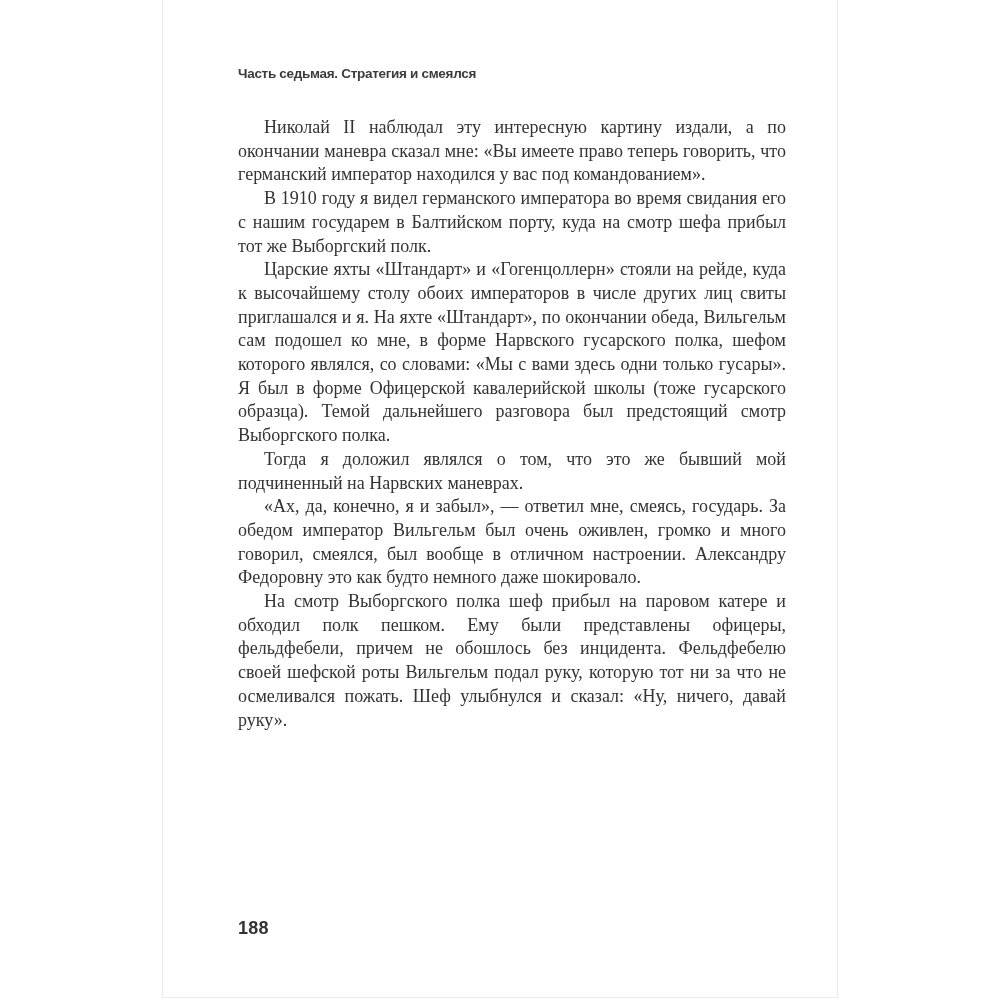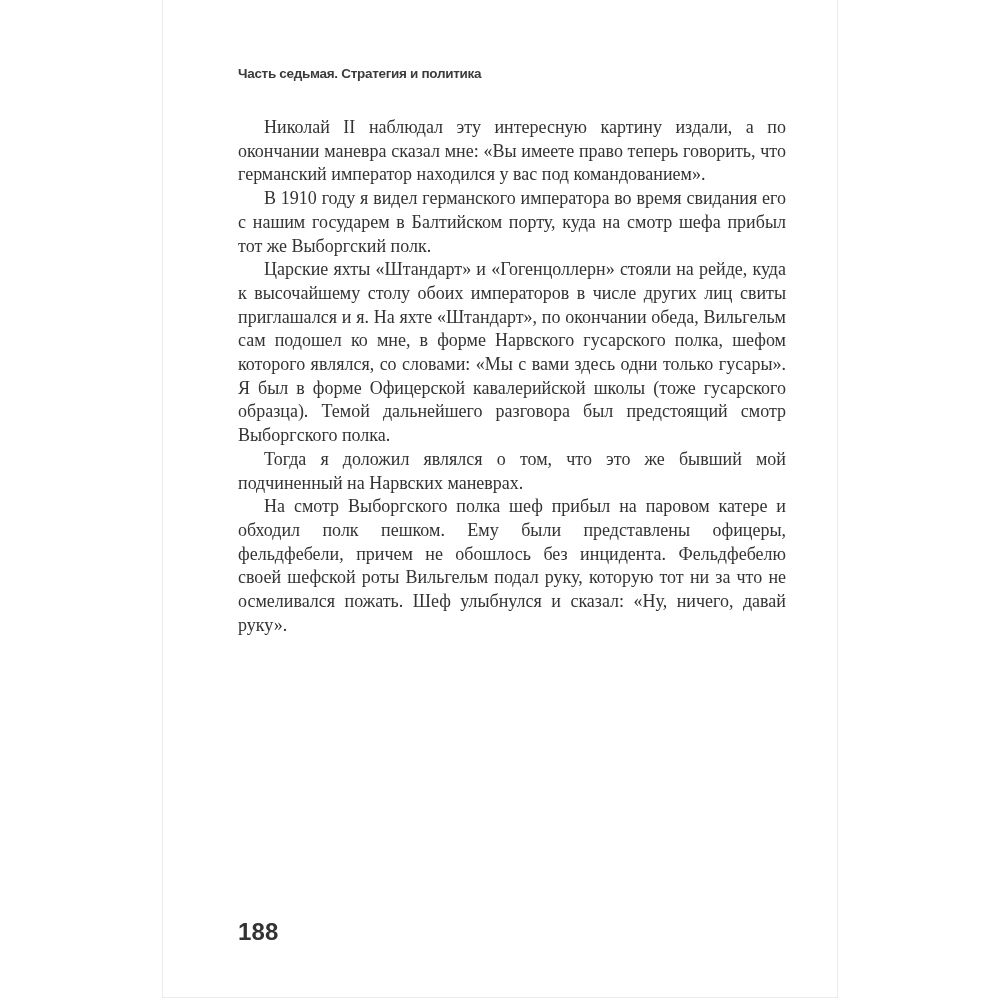--- a/index.html
+++ b/index.html
@@ -55,38 +55,39 @@
   .body-text p {
     margin: 0;
     padding: 0;
     text-indent: 26px;
   }
   .page-number {
     position: absolute;
     left: 75px;
     top: 928px;
     font-family: "Liberation Sans", sans-serif;
-    font-size: 24px;
+    font-size: 18px;
     font-weight: bold;
     letter-spacing: 0.2px;
     color: #333333;
   }
 </style>
 </head>
 <body>
 
 <div class="viewport">
   <div class="book-page">
 
-    <div class="running-head">Часть седьмая. Стратегия и политика</div>
+    <div class="running-head">Часть седьмая. Стратегия и смеялся</div>
 
     <div class="body-text">
       <p>Николай II наблюдал эту интересную картину издали, а по окончании маневра сказал мне: «Вы имеете право теперь говорить, что германский император находился у вас под командованием».</p>
       <p>В 1910 году я видел германского императора во время свидания его с нашим государем в Балтийском порту, куда на смотр шефа прибыл тот же Выборгский полк.</p>
       <p>Царские яхты «Штандарт» и «Гогенцоллерн» стояли на рейде, куда к высочайшему столу обоих императоров в числе других лиц свиты приглашался и я. На яхте «Штандарт», по окончании обеда, Вильгельм сам подошел ко мне, в форме Нарвского гусарского полка, шефом которого являлся, со словами: «Мы с вами здесь одни только гусары». Я был в форме Офицерской кавалерийской школы (тоже гусарского образца). Темой дальнейшего разговора был предстоящий смотр Выборгского полка.</p>
       <p>Тогда я доложил являлся о том, что это же бывший мой подчиненный на Нарвских маневрах.</p>
+      <p>«Ах, да, конечно, я и забыл», — ответил мне, смеясь, государь. За обедом император Вильгельм был очень оживлен, громко и много говорил, смеялся, был вообще в отличном настроении. Александру Федоровну это как будто немного даже шокировало.</p>
       <p>На смотр Выборгского полка шеф прибыл на паровом катере и обходил полк пешком. Ему были представлены офицеры, фельдфебели, причем не обошлось без инцидента. Фельдфебелю своей шефской роты Вильгельм подал руку, которую тот ни за что не осмеливался пожать. Шеф улыбнулся и сказал: «Ну, ничего, давай руку».</p>
     </div>
 
     <div class="page-number">188</div>
 
   </div>
 </div>
 
 </body></html>

